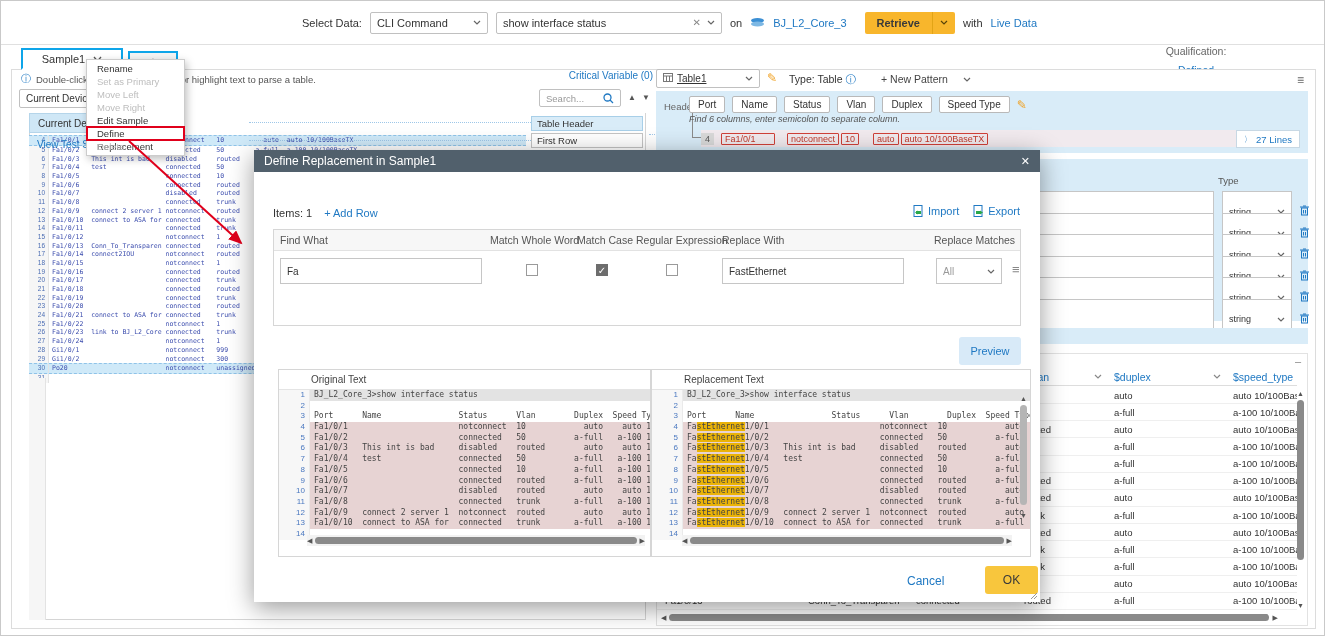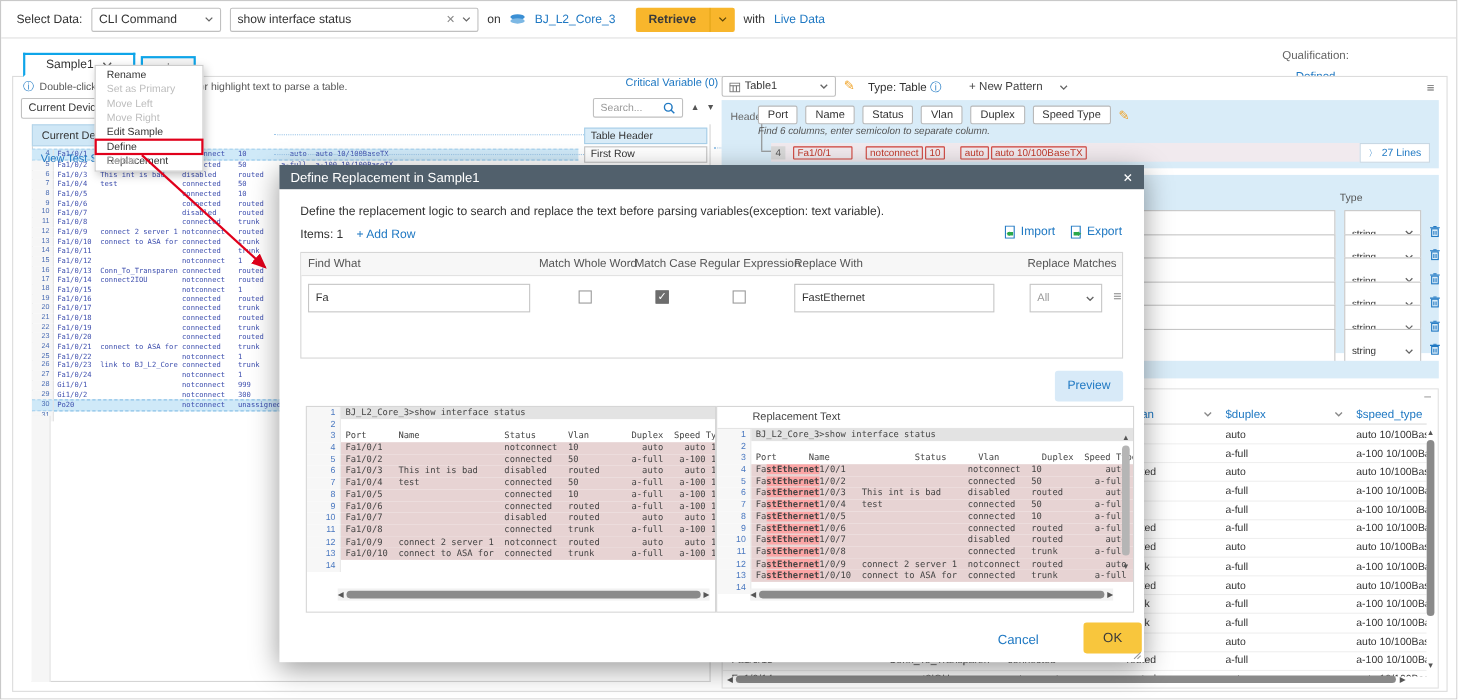--- a/index.html
+++ b/index.html
@@ -1,21 +1,21 @@
 <!DOCTYPE html>
 <html><head>
 <meta charset="utf-8">
 <style>
   html,body{margin:0;padding:0;background:#fff;font-family:"Liberation Sans",sans-serif;}
   #screen{position:relative;width:1325px;height:636px;background:#fff;border:1px solid #c9c9c9;box-sizing:border-box;overflow:hidden;font-size:11px;color:#333;}
   .abs{position:absolute;box-sizing:border-box;}
   .mono{font-family:"DejaVu Sans Mono",monospace;white-space:pre;}
   .link{color:#2079c3;cursor:pointer;}
   
-  .topbar{left:0;top:0;width:100%;height:34px;border-bottom:1px solid #e0e0e0;display:flex;align-items:center;padding-left:14px;gap:8px;}
+  .topbar{left:0;top:0;width:100%;height:44px;border-bottom:1px solid #e0e0e0;display:flex;align-items:center;padding-left:14px;gap:8px;justify-content:center;}
   .select-box{border:1px solid #c0c0c0;background:#fff;height:20px;display:flex;align-items:center;padding:0 6px;gap:6px;border-radius:2px;}
   .btn-amber{background:#f8b62c;color:#3a3a3a;height:22px;display:flex;align-items:center;border-radius:2px;overflow:hidden;}
   .btn-amber .main{padding:0 12px;font-weight:bold;}
   .btn-amber .drop{padding:0 7px;border-left:1px solid #e2a416;height:100%;display:flex;align-items:center;}
   
   .tab{border:2px solid #0ea5e9;background:#fff;height:22px;display:flex;align-items:center;justify-content:center;gap:8px;}
   
   .main-panel{left:10px;top:68px;width:1305px;height:560px;border:1px solid #dcdcdc;background:#fff;}
   .bluebox{background:#d9ecf8;}
   .chip{border:1px solid #b9b9b9;background:#fff;border-radius:2px;padding:2px 8px;font-size:10px;color:#333;}
@@ -40,21 +40,21 @@
   .inputbox{border:1px solid #c6c6c6;background:#fff;font-size:10px;color:#333;display:flex;align-items:center;padding:12px 6px;}
   .cbx{width:12px;height:12px;border:1px solid #9a9a9a;background:#fff;}
   .cbx.on{background:#6d6d6d;border-color:#6d6d6d;color:#fff;font-size:10px;line-height:12px;text-align:center;}
   .codepanel{border:1px solid #d6d6d6;background:#fff;overflow:hidden;}
   .codepanel .ph{height:19px;line-height:19px;padding-left:32px;border-bottom:1px solid #e4e4e4;font-size:10px;color:#444;}
   .dlgline{display:flex;height:10.7px;line-height:10.7px;font-size:8px;}
   .dlgline .ln{width:26px;flex:none;text-align:right;padding-right:4px;color:#4a78c0;background:#f7f7f7;border-right:1px solid #eaeaea;}
   .dlgline .lt{padding-left:4px;color:#444;flex:1;overflow:hidden;}
   .dlgline.bg-gray{background:#e3e3e3;}
   .dlgline.bg-pink .lt{background:#e7d3d3;}
-  .dlgline .hl{background:#fca5a5;font-weight:bold;}
+  .dlgline .hl{background:#eab308;}
   .hscroll{position:absolute;height:11px;background:#f2f2f2;display:flex;align-items:center;}
   .hscroll .thumb{height:7px;background:#8a8a8a;border-radius:4px;flex:1;margin:0 3px;}
   .arrowglyph{font-size:7px;color:#555;}
   
   .vt-header{display:flex;height:18px;border-bottom:1px solid #ddd;align-items:center;font-size:10.5px;color:#2079c3;}
   .vt-row{display:flex;height:16.15px;align-items:center;font-size:9.5px;color:#333;border-bottom:1px solid #efefef;}
   .vt-c{padding-left:8px;overflow:hidden;white-space:nowrap;flex:none;display:flex;justify-content:space-between;align-items:center;}
   .c0{width:135px;}.c1{width:100px;}.c2{width:100px;}.c3{width:82px;}.c4{width:111px;}.c5{flex:1 1 auto;}
   .stringrow{position:absolute;display:flex;gap:8px;align-items:center;}
   .dotline{border-top:1px dotted #9ec7e8;}
@@ -267,21 +267,21 @@
     <div class="abs" style="left:0;top:243px;width:17px;height:242px;background:#f6f6f6;border-right:1px solid #e3e3e3;"></div>
   </div>
 
   <div class="abs dotline" style="left:248px;top:121px;width:282px;"></div>
   <div class="abs dotline" style="left:248px;top:139px;width:282px;"></div>
   <div class="abs dotline" style="left:648px;top:133px;width:58px;"></div>
   <div class="abs" style="left:530px;top:115px;width:112px;height:15px;background:#d9ecf8;border:1px solid #a8cfe8;font-size:9.5px;line-height:14px;padding-left:5px;">Table Header</div>
   <div class="abs" style="left:530px;top:132px;width:112px;height:15px;background:#fff;border:1px solid #c4c4c4;font-size:9.5px;line-height:14px;padding-left:5px;">First Row</div>
 
   <div class="abs select-box" style="left:655px;top:68px;width:104px;height:19px;justify-content:space-between;font-size:10px;">
-    <span style="display:flex;align-items:flex-end;gap:4px;">
+    <span style="display:flex;align-items:flex-start;gap:4px;text-decoration:underline;">
       <svg width="10" height="9">
           <rect x="0.5" y="0.5" width="9" height="8" fill="none" stroke="#777"></rect>
           <line x1="0.5" y1="3" x2="9.5" y2="3" stroke="#777"></line>
           <line x1="3.5" y1="3" x2="3.5" y2="8.5" stroke="#777"></line>
           <line x1="6.5" y1="3" x2="6.5" y2="8.5" stroke="#777"></line>
         </svg>
       <span>Table1</span>
     </span>
     <svg width="8" height="5">
         <polyline points="1,1 4,4 7,1" fill="none" stroke="#666" stroke-width="1.2"></polyline>
@@ -779,21 +779,20 @@
         </marker>
       </defs>
     <line x1="18" y1="6" x2="130" y2="108" stroke="#e0001b" stroke-width="2" marker-end="url(#ah)"></line>
   </svg>
 
   <div class="abs modal">
     <div class="modal-head">
       <span>Define Replacement in Sample1</span>
       <span style="cursor:pointer;font-size:11px;">✕</span>
     </div>
-    <div class="abs" style="left:19px;top:36px;font-size:11px;color:#333;">Define the replacement logic to search and replace the text before parsing variables(exception: text variable).</div>
     <div class="abs" style="left:19px;top:57px;font-size:11px;display:flex;gap:12px;">
       <span>Items: 1</span>
       <span class="link">+ Add Row</span>
     </div>
     <div class="abs" style="right:20px;top:55px;display:flex;gap:14px;font-size:11px;align-items:center;">
       <span class="link" style="display:flex;gap:4px;align-items:center;">
         <svg width="11" height="12">
             <rect x="1" y="0.5" width="8" height="11" fill="#fff" stroke="#2079c3"></rect>
             <path d="M3,6 L8,6 L8,9 L3,9 Z" fill="#2aa84a"></path>
             <path d="M2,7.5 L5,5.5 L5,9.5 Z" fill="#2aa84a"></path>
@@ -833,20 +832,21 @@
         <svg width="8" height="5">
             <polyline points="1,1 4,4 7,1" fill="none" stroke="#666" stroke-width="1.2"></polyline>
           </svg>
       </div>
       <span class="abs" style="left:738px;top:32px;color:#888;font-size:13px;">≡</span>
     </div>
 
     <button class="abs" style="left:705px;top:187px;width:62px;height:28px;background:#d8eaf8;color:#2079c3;border:none;border-radius:3px;font-size:11px;font-family:inherit;">Preview</button>
 
     <div class="codepanel abs" style="left:24px;top:219px;width:373px;height:188px;">
+      <div class="ph">Original Text</div>
       <div id="orig-lines" style="position:relative;">
           <div class="dlgline bg-gray">
             <span class="ln">1</span>
             <span class="lt mono"><span>BJ_L2_Core_3&gt;show interface status</span></span>
           </div>
           <div class="dlgline">
             <span class="ln">2</span>
             <span class="lt mono"><span></span></span>
           </div>
           <div class="dlgline">

